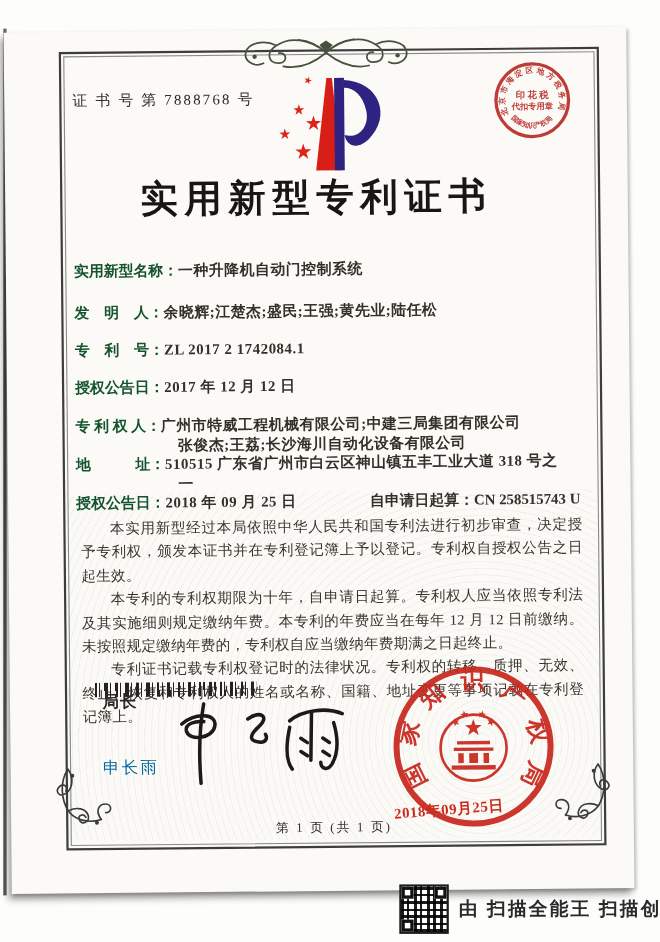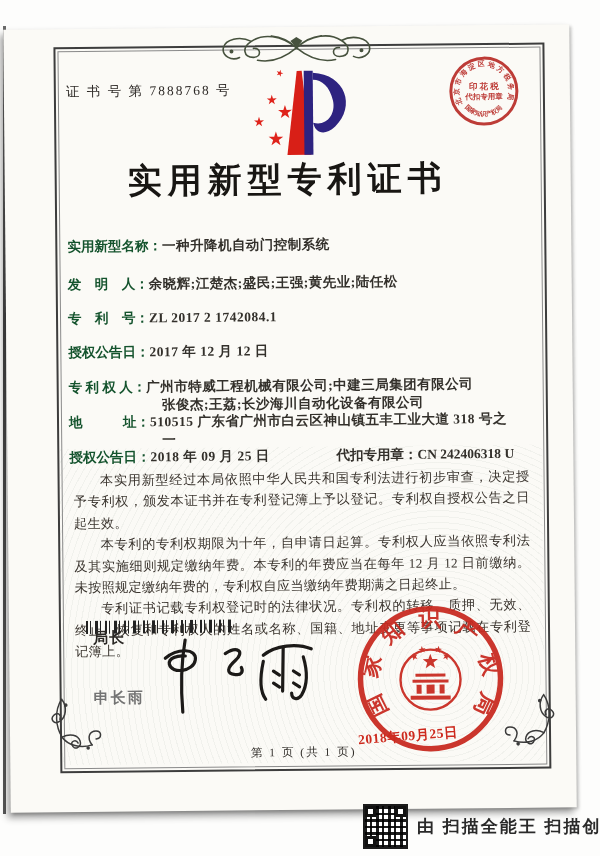--- a/index.html
+++ b/index.html
@@ -63,21 +63,21 @@
   }
   .body-text p{margin:0;text-indent:2em;}
   
   .barcode{
     position:absolute;left:77px;top:592px;width:147px;height:13px;
     background:repeating-linear-gradient(90deg,
       #222 0 2px,transparent 2px 4px,#222 4px 5px,transparent 5px 9px,
       #222 9px 12px,transparent 12px 14px,#222 14px 15px,transparent 15px 19px);
   }
   .director-title{position:absolute;left:84px;top:600px;font-size:15px;color:#2b2825;font-weight:700;letter-spacing:1px;}
-  .director-name{position:absolute;left:84px;top:660px;font-size:15px;color:#737373;font-weight:700;letter-spacing:2px;}
+  .director-name{position:absolute;left:84px;top:660px;font-size:15px;color:#0369a1;font-weight:400;letter-spacing:2px;}
   .signature{position:absolute;left:142px;top:600px;width:180px;height:95px;}
   
   .seal-big{position:absolute;left:346px;top:578px;width:150px;height:150px;opacity:.93;}
   .seal-date{
     position:absolute;left:348px;top:700px;width:140px;
     font-size:13.5px;font-weight:700;color:#cd2a1e;letter-spacing:.5px;
     transform:rotate(-4deg);white-space:nowrap;
   }
   .seal-small{position:absolute;left:430px;top:16px;width:100px;height:100px;opacity:.88;}
   
@@ -206,21 +206,21 @@
     <div class="flex">
       <span class="lbl">地　　　址：</span>
         <span class="val">510515 广东省广州市白云区神山镇五丰工业大道 318 号之</span>
     </div>
     <div class="val2">一</div>
   </div>
   <div class="row r7">
     <span class="lbl">授权公告日：</span><span class="val">2018 年 09 月 25 日</span>
   </div>
   <div class="grant-no">
-    <span class="lbl">代扣专用章：</span><span class="val">CN 242406318 U</span>
+    <span class="lbl">自申请日起算：</span><span class="val">CN 258515743 U</span>
   </div>
 
   <div class="body-text">
     <p>本实用新型经过本局依照中华人民共和国专利法进行初步审查，决定授予专利权，颁发本证书并在专利登记簿上予以登记。专利权自授权公告之日起生效。</p>
     <p>本专利的专利权期限为十年，自申请日起算。专利权人应当依照专利法及其实施细则规定缴纳年费。本专利的年费应当在每年 12 月 12 日前缴纳。未按照规定缴纳年费的，专利权自应当缴纳年费期满之日起终止。</p>
     <p>专利证书记载专利权登记时的法律状况。专利权的转移、质押、无效、终止、恢复和专利权人的姓名或名称、国籍、地址变更等事项记载在专利登记簿上。</p>
   </div>
 
   <div class="barcode"></div>
 

